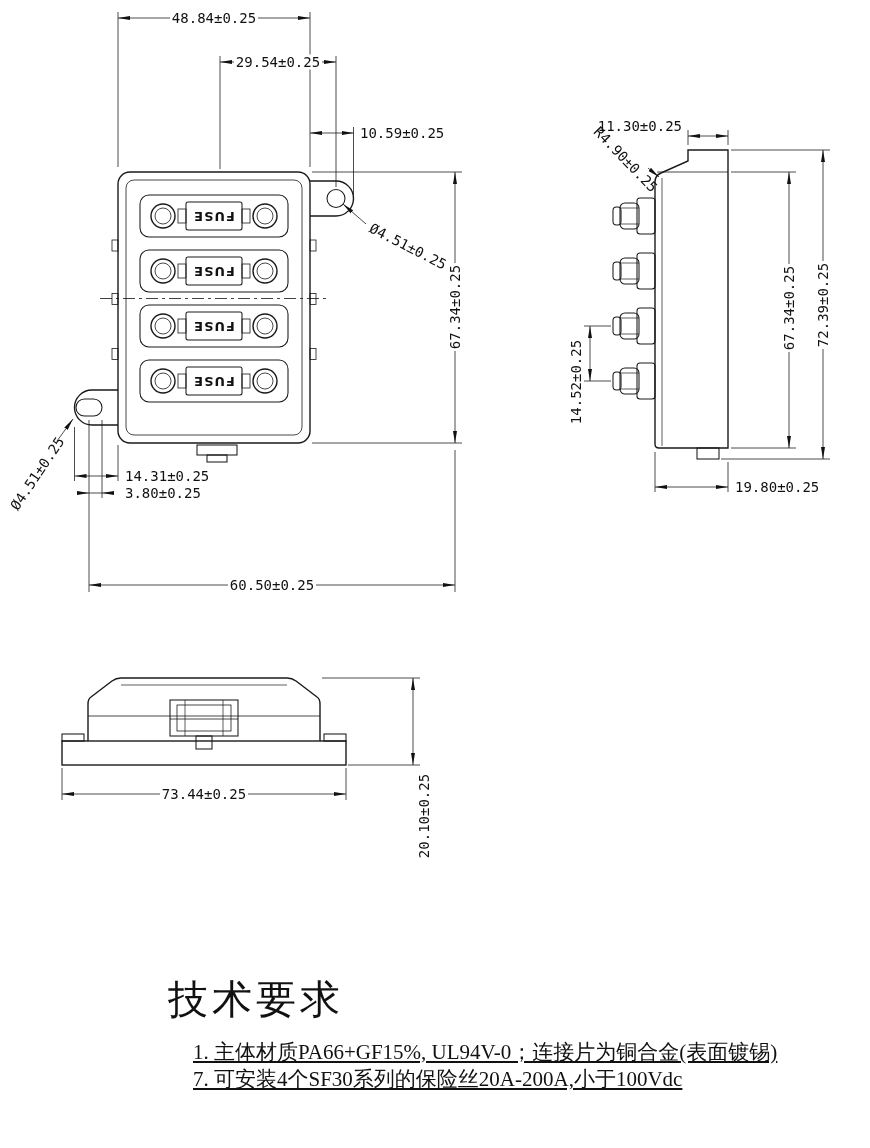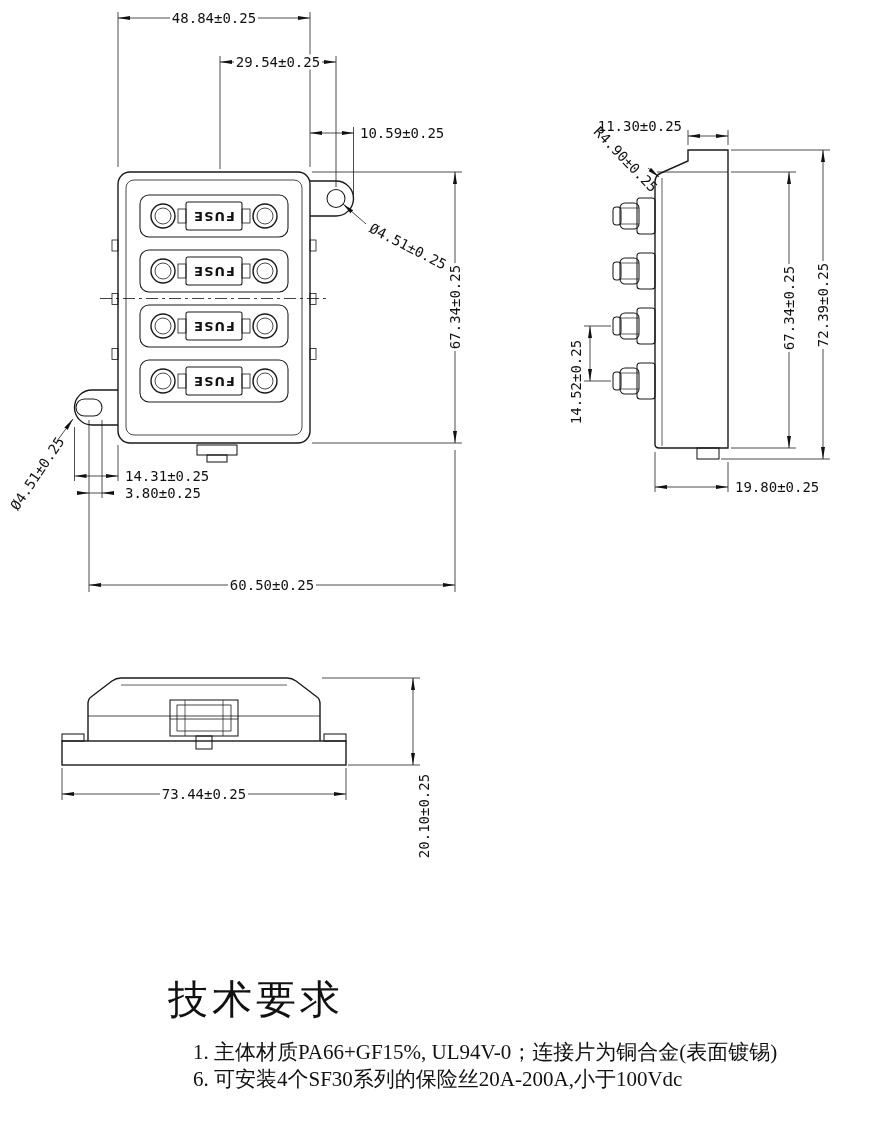--- a/index.html
+++ b/index.html
@@ -12,21 +12,21 @@
   .ln-thin{stroke:#1a1a1a;stroke-width:0.8;fill:none;}
   .ln-xthin{stroke:#1a1a1a;stroke-width:0.7;fill:none;}
   .dim{stroke:#111;stroke-width:0.75;fill:none;}
   .cline{stroke:#111;stroke-width:0.8;fill:none;stroke-dasharray:12 4 3 4;}
   .dtx{font:14px "DejaVu Sans Mono",monospace;fill:#111;stroke:none;}
   .fuse-t{font:bold 13px "DejaVu Sans",sans-serif;letter-spacing:1px;fill:#111;stroke:none;}
   .bg{fill:#fff;stroke:none;}
   
   .notes{position:absolute;left:168px;top:972px;width:660px;color:#111;}
   .notes-title{font:400 40px "Liberation Serif","DejaVu Serif",serif;margin:0 0 12px 0;letter-spacing:4px;}
-  .notes p{font:21px/27px "Liberation Serif","DejaVu Serif",serif;margin:0 0 0 25px;padding:0;}
+  .notes p{font:21px/27px "Liberation Serif","DejaVu Serif",serif;margin:0 0 0 25px;padding:0;text-decoration:underline;}
 </style>
 </head>
 <body>
 
 <div class="page">
 
 <svg width="870" height="935" viewBox="0 0 870 935">
   <defs>
     <marker id="arr" viewBox="0 0 12 5" markerWidth="12" markerHeight="5" refX="12" refY="2.5" orient="auto-start-reverse" markerUnits="userSpaceOnUse">
       <path d="M12,2.5 L0,0.5 L0,4.5 Z" fill="#111"></path>
@@ -268,16 +268,16 @@
     <line class="dim" x1="413" y1="678" x2="413" y2="765" marker-start="url(#arr)" marker-end="url(#arr)"></line>
     <g transform="rotate(-90 425 816)">
       <text class="dtx" x="425" y="820" text-anchor="middle">20.10±0.25</text>
     </g>
   </g>
 </svg>
 
   <div class="notes">
     <h1 class="notes-title">技术要求</h1>
     <p>1. 主体材质PA66+GF15%, UL94V-0；连接片为铜合金(表面镀锡)</p>
-    <p>6. 可安装4个SF30系列的保险丝20A-200A,小于100Vdc</p>
+    <p>7. 可安装4个SF30系列的保险丝20A-200A,小于100Vdc</p>
   </div>
 
 </div>
 
 </body></html>

